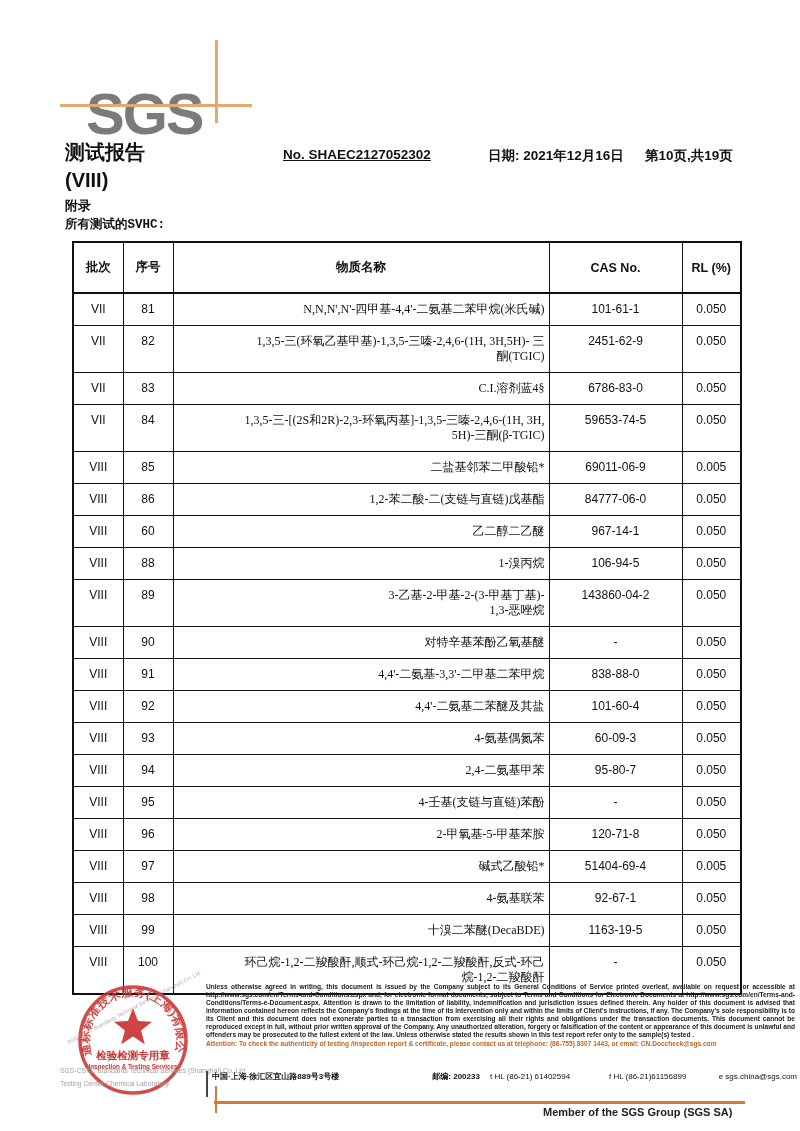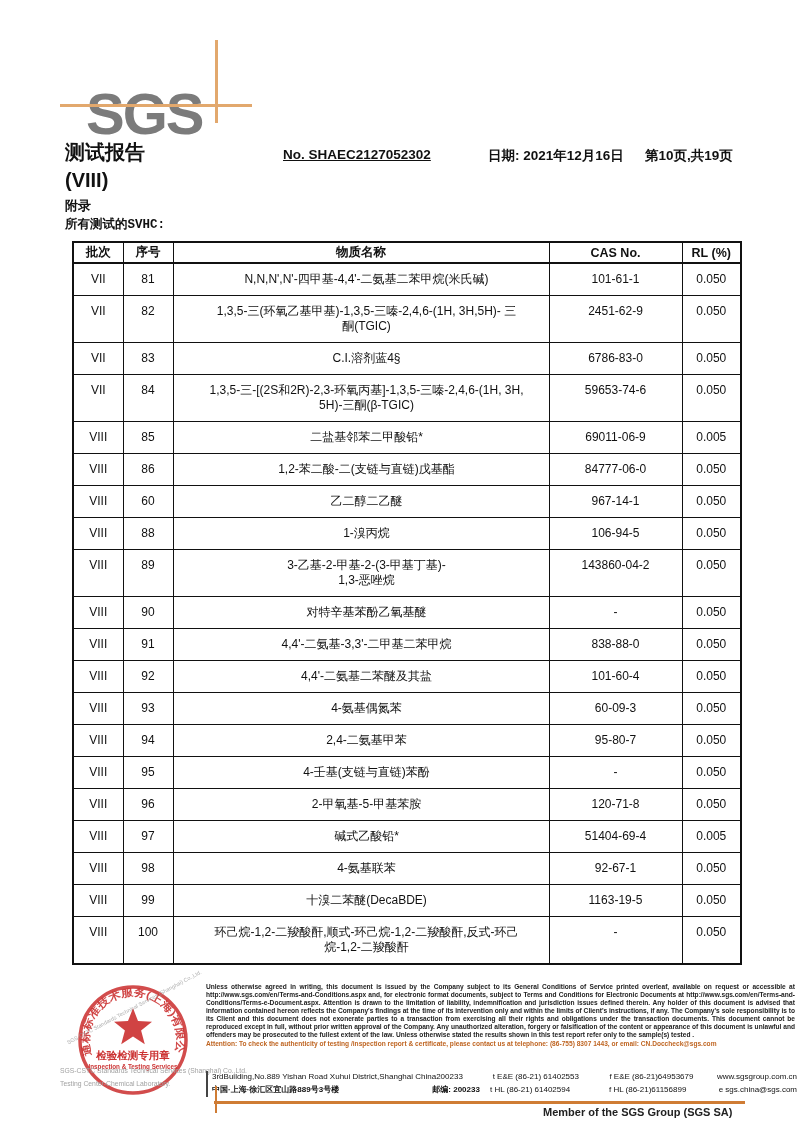--- a/index.html
+++ b/index.html
@@ -18,24 +18,24 @@
   .doc-subtitle{position:absolute;left:65px;top:169px;font-size:20px;font-weight:bold;}
   .report-no{position:absolute;left:283px;top:147px;font-size:13.5px;font-weight:600;text-decoration:underline;}
   .report-date{position:absolute;left:488px;top:147px;font-size:13.5px;font-weight:600;}
   .page-indicator{position:absolute;left:645px;top:147px;font-size:13.5px;font-weight:600;}
   .appendix{position:absolute;left:65px;top:197px;font-size:13px;font-weight:bold;}
   .list-heading{position:absolute;left:65px;top:216px;font-size:12.5px;font-weight:bold;font-family:Liberation Mono, monospace;}
   
   table.svhc{position:absolute;left:72px;top:241px;width:668px;border-collapse:collapse;
     border:2.5px solid #111;table-layout:fixed;}
   table.svhc th{border:1.5px solid #111;border-bottom-width:2px;font-size:12.5px;
-    font-weight:bold;padding:1px 2px;text-align:center;}
+    font-weight:bold;padding:16px 2px;text-align:center;}
   table.svhc td{border:1.5px solid #111;font-size:12px;padding:8px 4px;
     vertical-align:top;text-align:center;line-height:15px;}
-  table.svhc td.cell-substance{text-align:center;padding-left:15px;white-space:pre-line;}
+  table.svhc td.cell-substance{text-align:right;padding-left:15px;white-space:pre-line;font-family:Liberation Serif, serif;}
   
   .stamp{position:absolute;left:58px;top:980px;width:150px;height:125px;}
   .stamp-diagonal{position:absolute;left:66px;top:1040px;width:150px;font-size:5.5px;
     color:#9a9a9a;transform:rotate(-28deg);transform-origin:left top;white-space:nowrap;opacity:.8;}
   .stamp-co-line1{position:absolute;left:60px;top:1067px;font-size:6.8px;color:#a2a2a2;white-space:nowrap;}
   .stamp-co-line2{position:absolute;left:60px;top:1080px;font-size:6.8px;color:#a2a2a2;white-space:nowrap;}
   .legal-block{position:absolute;left:206px;top:983px;width:589px;}
   .legal-text{font-size:6.6px;line-height:8px;font-weight:600;color:#222;
     text-align:justify;margin:0;}
   .attention-text{font-size:6.6px;line-height:8px;font-weight:bold;color:#bf6522;
@@ -105,21 +105,21 @@
           <td class="cell-no">83</td>
           <td class="cell-substance">C.I.溶剂蓝4§</td>
           <td class="cell-cas">6786-83-0</td>
           <td class="cell-rl">0.050</td>
         </tr>
         <tr>
           <td class="cell-batch">VII</td>
           <td class="cell-no">84</td>
           <td class="cell-substance">1,3,5-三-[(2S和2R)-2,3-环氧丙基]-1,3,5-三嗪-2,4,6-(1H, 3H,
 5H)-三酮(β-TGIC)</td>
-          <td class="cell-cas">59653-74-6</td>
+          <td class="cell-cas">59653-74-5</td>
           <td class="cell-rl">0.050</td>
         </tr>
         <tr>
           <td class="cell-batch">VIII</td>
           <td class="cell-no">85</td>
           <td class="cell-substance">二盐基邻苯二甲酸铅*</td>
           <td class="cell-cas">69011-06-9</td>
           <td class="cell-rl">0.005</td>
         </tr>
         <tr>
@@ -249,27 +249,20 @@
   <div class="stamp-co-line2">Testing Center-Chemical Laboratory.</div>
 
   <div class="legal-block">
     <p class="legal-text">Unless otherwise agreed in writing, this document is issued by the Company subject to its General Conditions of Service printed overleaf, available on request or accessible at http://www.sgs.com/en/Terms-and-Conditions.aspx and, for electronic format documents, subject to Terms and Conditions for Electronic Documents at http://www.sgs.com/en/Terms-and-Conditions/Terms-e-Document.aspx. Attention is drawn to the limitation of liability, indemnification and jurisdiction issues defined therein. Any holder of this document is advised that information contained hereon reflects the Company's findings at the time of its intervention only and within the limits of Client's instructions, if any. The Company's sole responsibility is to its Client and this document does not exonerate parties to a transaction from exercising all their rights and obligations under the transaction documents. This document cannot be reproduced except in full, without prior written approval of the Company. Any unauthorized alteration, forgery or falsification of the content or appearance of this document is unlawful and offenders may be prosecuted to the fullest extent of the law. Unless otherwise stated the results shown in this test report refer only to the sample(s) tested .</p>
     <p class="attention-text">Attention: To check the authenticity of testing /inspection report &amp; certificate, please contact us at telephone: (86-755) 8307 1443, or email: CN.Doccheck@sgs.com</p>
   </div>
 
   <div class="addr-divider"></div>
   <div class="address-block">
     <div class="addr-row">
-      <span class="addr-c1">3rdBuilding,No.889 Yishan Road Xuhui District,Shanghai China</span>
-      <span class="addr-c2">200233</span>
-      <span class="addr-c3">t E&amp;E (86-21) 61402553</span>
-      <span class="addr-c4">f E&amp;E (86-21)64953679</span>
-      <span class="addr-c5">www.sgsgroup.com.cn</span>
-    </div>
-    <div class="addr-row">
       <span class="addr-c1 addr-cn">中国·上海·徐汇区宜山路889号3号楼</span>
       <span class="addr-c2 addr-cn">邮编: 200233</span>
       <span class="addr-c3">t HL (86-21) 61402594</span>
       <span class="addr-c4">f HL (86-21)61156899</span>
       <span class="addr-c5">e  sgs.china@sgs.com</span>
     </div>
   </div>
 
   <div class="footer-line-h"></div>
   <div class="footer-line-v"></div>

